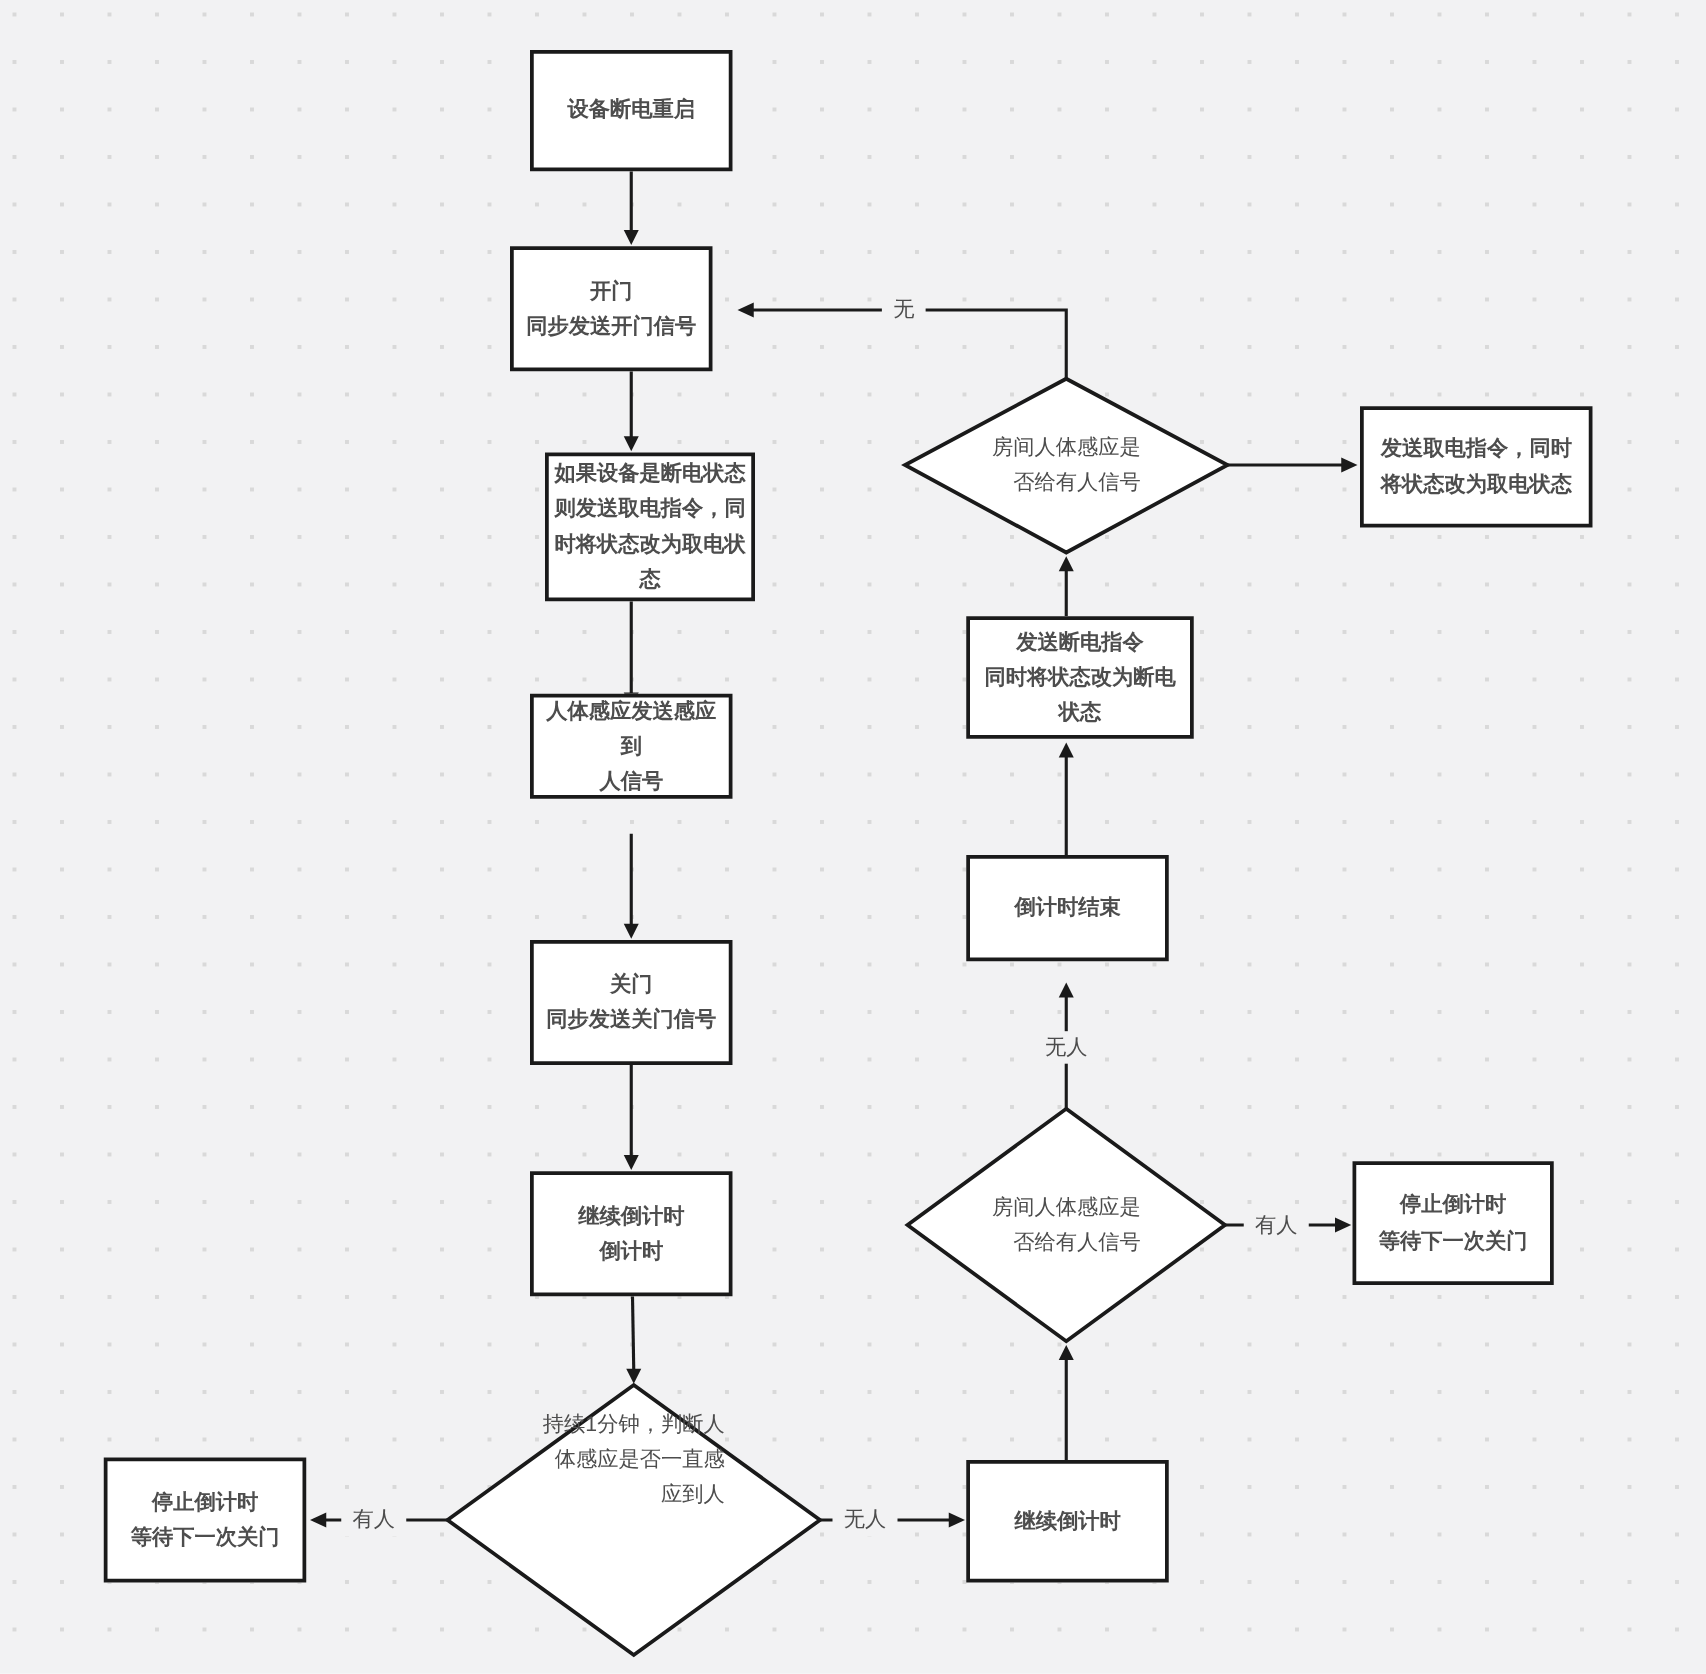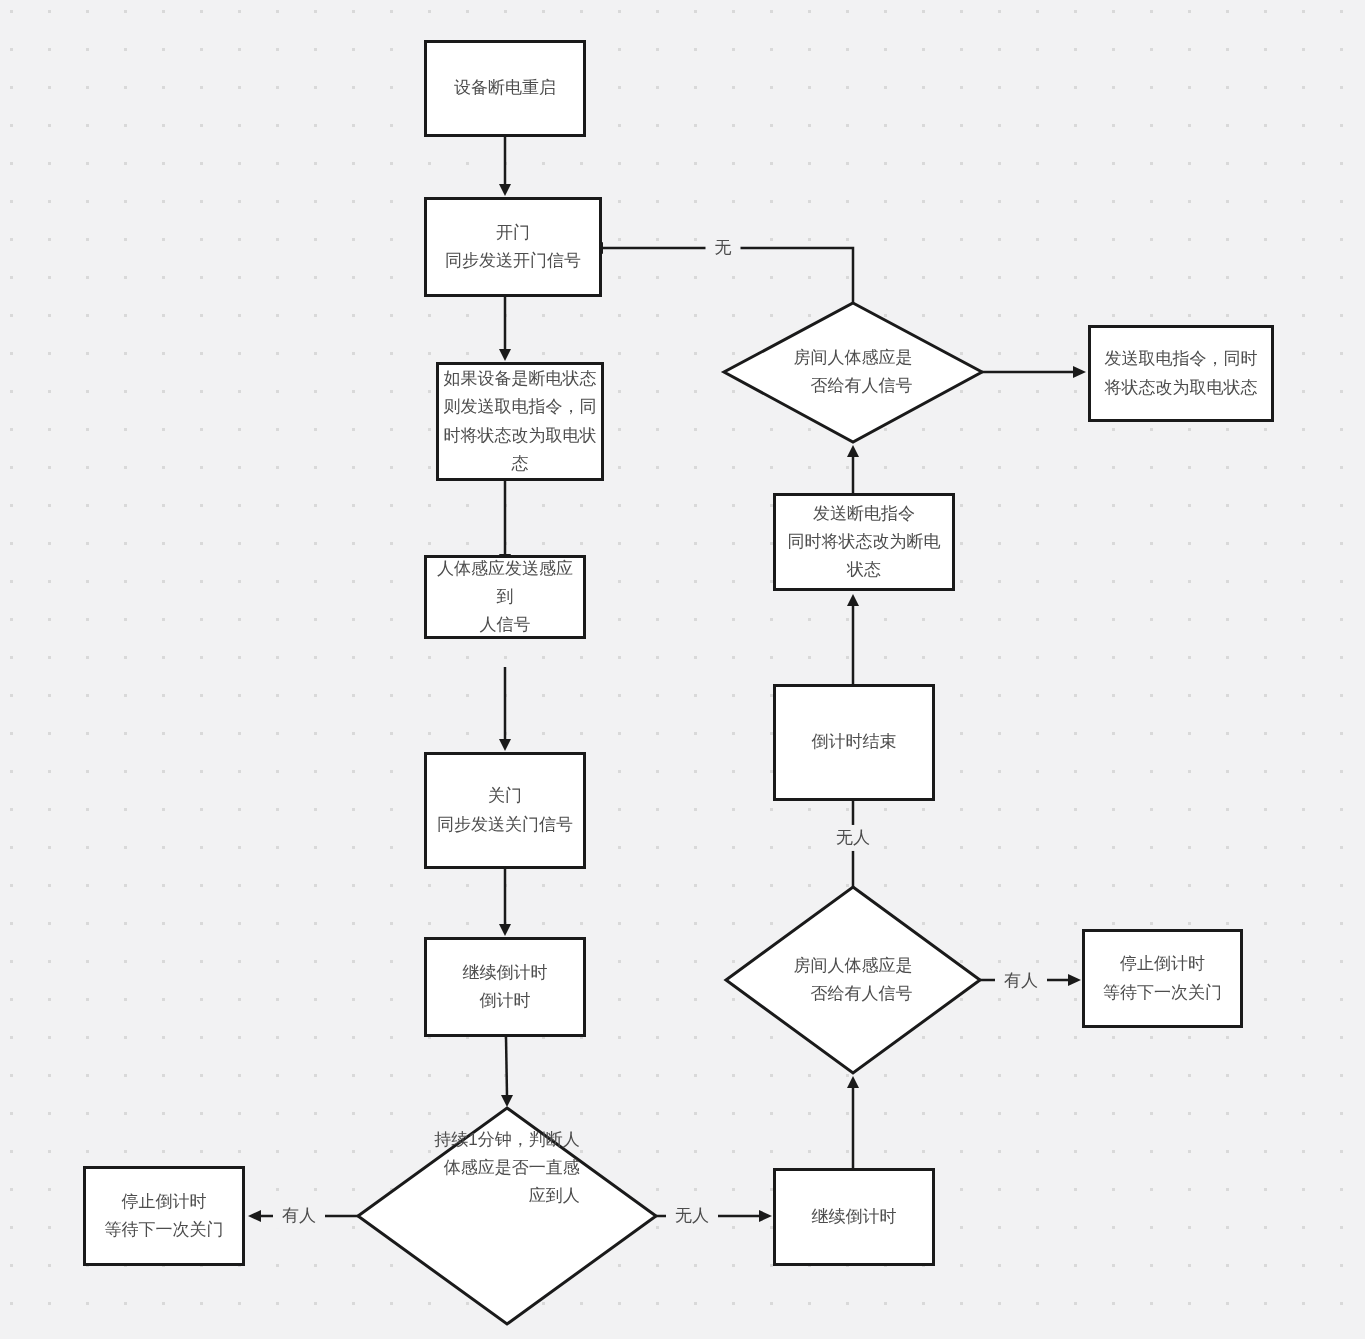--- a/index.html
+++ b/index.html
@@ -15,21 +15,21 @@
   }
   .edges{position:absolute;left:0;top:0;width:1365px;height:1339px;}
   .edges line,.edges polyline{stroke:#1a1a1a;stroke-width:2.5;fill:none;}
   .edges .head{fill:#1a1a1a;stroke:none;}
   .edges .diamond{fill:#ffffff;stroke:#1a1a1a;stroke-width:3;}
   .node{
     position:absolute;box-sizing:border-box;
     background:#ffffff;border:3px solid #1a1a1a;
     display:flex;align-items:center;justify-content:center;
     text-align:center;color:#4d4d4d;font-size:17px;line-height:1.65;
-    white-space:pre-line;padding:2px 4px;
+    white-space:pre-line;padding:2px 4px;font-weight:bold;
   }
   .diamond-label{
     position:absolute;display:flex;align-items:center;justify-content:center;
     text-align:right;color:#4d4d4d;font-size:17px;line-height:1.65;white-space:pre-line;
     pointer-events:none;
   }
   .edge-label{
     position:absolute;transform:translate(-50%,-50%);
     background:#f2f2f3;color:#4d4d4d;font-size:17px;line-height:1.3;
     padding:2px 9px;white-space:nowrap;
@@ -105,57 +105,57 @@
     <g>
       <polyline points="853,303 853,248 601,248"></polyline>
         <polygon class="head" points="603,242 603,254 590,248"></polygon>
     </g>
   </svg>
 
   <div class="node" style="left:424px;top:40px;width:162px;height:97px">
     <span>设备断电重启</span>
   </div>
 
-  <div class="node" style="left:424px;top:197px;width:178px;height:100px">
+  <div class="node" style="left:408px;top:197px;width:162px;height:100px">
     <span>开门
 同步发送开门信号</span>
   </div>
 
   <div class="node" style="left:436px;top:362px;width:168px;height:119px">
     <span>如果设备是断电状态
 则发送取电指令，同
 时将状态改为取电状
 态</span>
   </div>
 
   <div class="node" style="left:424px;top:555px;width:162px;height:84px">
     <span>人体感应发送感应到
 人信号</span>
   </div>
 
-  <div class="node" style="left:424px;top:752px;width:162px;height:117px">
+  <div class="node" style="left:424px;top:752px;width:162px;height:100px">
     <span>关门
 同步发送关门信号</span>
   </div>
 
   <div class="node" style="left:424px;top:937px;width:162px;height:100px">
     <span>继续倒计时
 倒计时</span>
   </div>
 
   <div class="node" style="left:83px;top:1166px;width:162px;height:100px">
     <span>停止倒计时
 等待下一次关门</span>
   </div>
 
   <div class="node" style="left:773px;top:1168px;width:162px;height:98px">
     <span>继续倒计时</span>
   </div>
 
-  <div class="node" style="left:773px;top:684px;width:162px;height:117px">
+  <div class="node" style="left:773px;top:684px;width:162px;height:85px">
     <span>倒计时结束</span>
   </div>
 
   <div class="node" style="left:773px;top:493px;width:182px;height:98px">
     <span>发送断电指令
 同时将状态改为断电
 状态</span>
   </div>
 
   <div class="node" style="left:1088px;top:325px;width:186px;height:97px">

